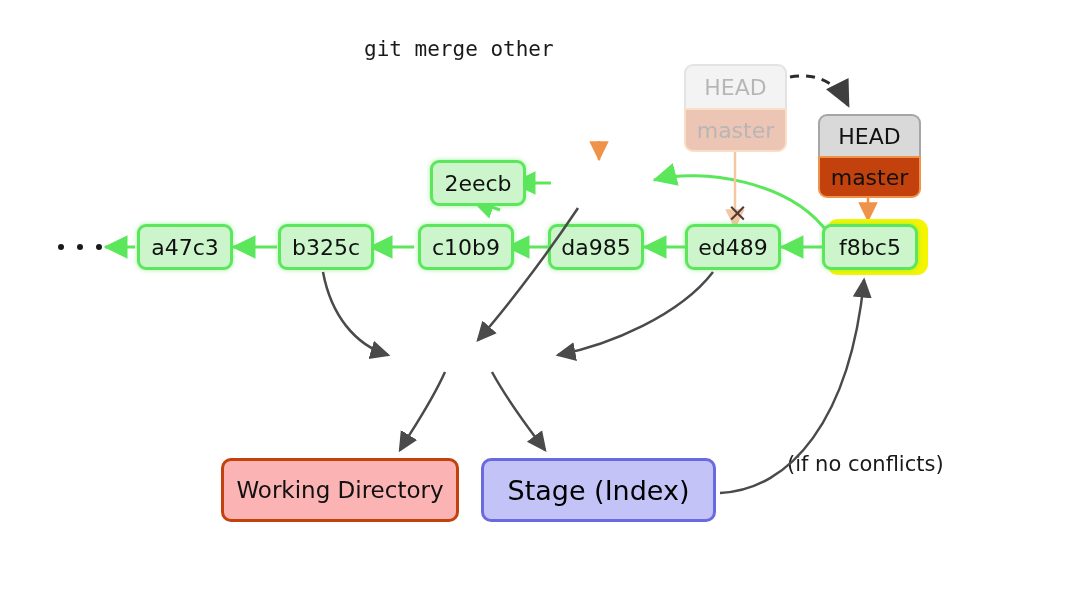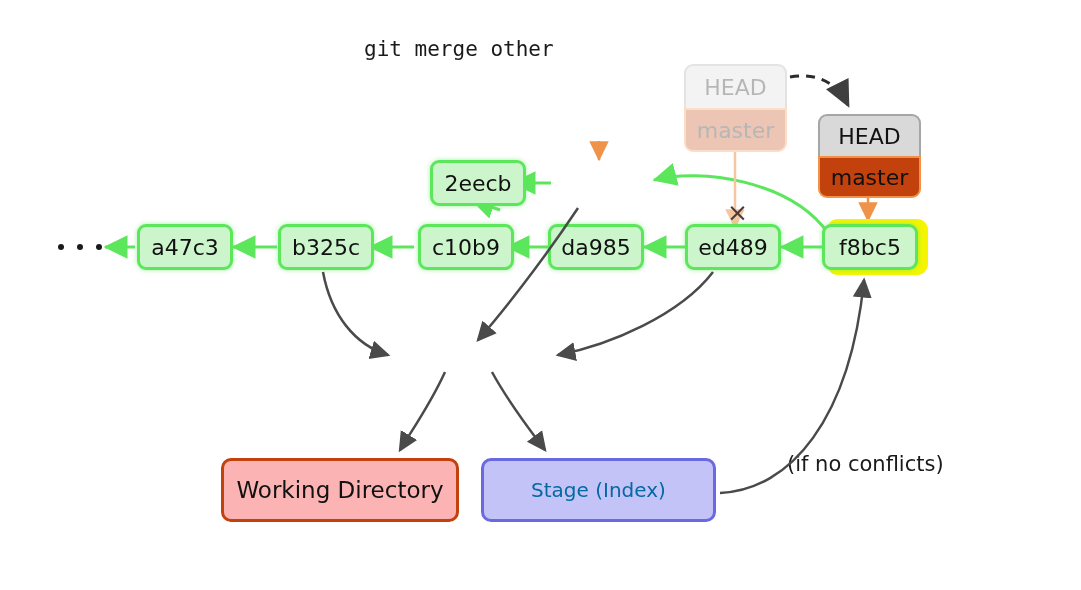--- a/index.html
+++ b/index.html
@@ -63,21 +63,21 @@
     border-radius:0 0 9px 9px; color:#111111;
   }
   .refbox.ghost { opacity:0.30; }
 
   .wdbox {
     background:#fbb3b3; border:3px solid #c2410c;
     border-radius:10px; font-size:23px; color:#111111;
   }
   .stagebox {
     background:#c3c3f7; border:3px solid #6a6ae0;
-    border-radius:10px; font-size:20px; color:#0369a1;
+    border-radius:10px; font-size:27px; color:#000000;
   }
 
   .plain-label {
     position:absolute; font-size:21px; color:#1a1a1a; white-space:nowrap;
   }
   .dots {
     position:absolute; display:flex; gap:13px; align-items:center;
   }
   .dots i { display:block; width:6px; height:6px; border-radius:50%; background:#1a1a1a; }
   .xmark { position:absolute; font-size:25px; color:#4a3b3b; line-height:1; }

